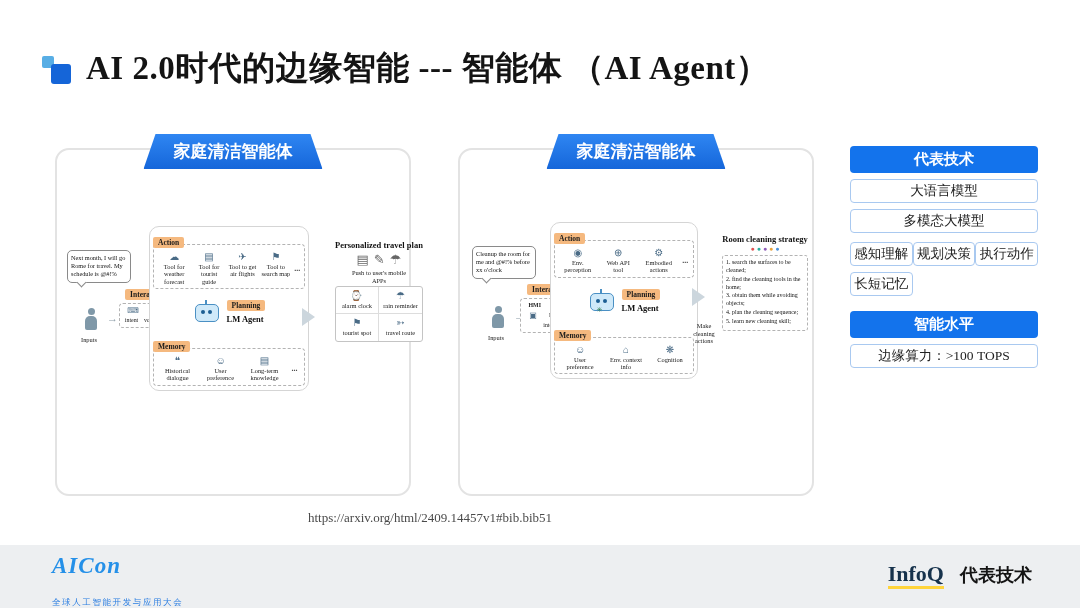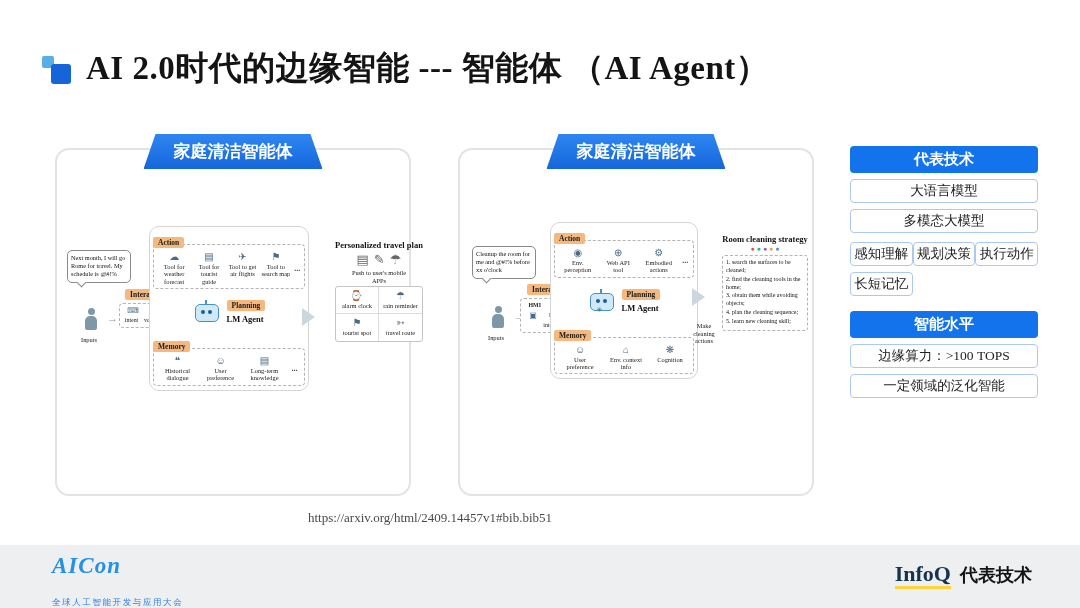--- a/index.html
+++ b/index.html
@@ -86,21 +86,21 @@
   .sb-header{height:27px;line-height:27px;background:#1373ec;color:#fff;font-weight:700;font-size:15px;text-align:center;border-radius:4px;margin-bottom:6px;}
   .sb-item{height:24px;line-height:21px;background:#fff;border:1.5px solid #a9c9f0;border-radius:4px;font-size:13.5px;color:#222;text-align:center;margin-bottom:6px;box-sizing:border-box;}
   .sb-grid{display:grid;grid-template-columns:1fr 1fr 1fr;column-gap:0;}
 
   
   .src{position:absolute;left:160px;top:510px;width:540px;text-align:center;font-size:13px;color:#4a4a4a;}
   .footer{position:absolute;left:0;top:545px;width:1080px;height:63px;background:#edeff1;}
   .aicon{position:absolute;left:52px;top:9px;}
   .aicon-text{font-size:23px;font-weight:800;font-style:italic;color:#2590e8;letter-spacing:1px;line-height:1;}
   .aicon-sub{font-size:8.5px;color:#2a7de1;letter-spacing:1.6px;margin-top:20px;}
-  .infoq{position:absolute;right:48px;top:18px;display:flex;align-items:baseline;gap:9px;}
+  .infoq{position:absolute;right:48px;top:18px;display:flex;align-items:baseline;gap:16px;}
   .infoq-name{font-size:22px;font-weight:800;color:#16324c;line-height:1;border-bottom:3px solid #ffd43b;padding-bottom:1px;}
   .infoq-brand{font-size:18px;font-weight:700;color:#141414;line-height:1;}
 </style>
 </head>
 <body>
 
 <div id="slide">
 
   <header class="hd">
     <div class="bullet">
@@ -327,21 +327,20 @@
       <div class="sb-grid">
         <div class="sb-item">感知理解</div>
         <div class="sb-item">规划决策</div>
         <div class="sb-item">执行动作</div>
         <div class="sb-item">长短记忆</div>
       </div>
     </div>
     <div class="sb-section">
       <div class="sb-header">智能水平</div>
       <div class="sb-item">边缘算力：&gt;100 TOPS</div>
-      <div class="sb-item">一定领域的泛化智能</div>
     </div>
   </aside>
 
   <div class="src">https://arxiv.org/html/2409.14457v1#bib.bib51</div>
 
   <footer class="footer">
     <div class="aicon">
       <div class="aicon-text">AICon</div>
       <div class="aicon-sub">全球人工智能开发与应用大会</div>
     </div>

